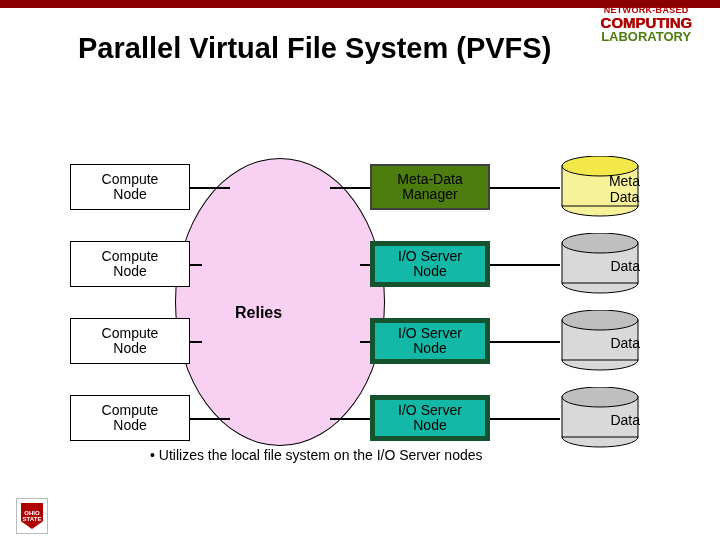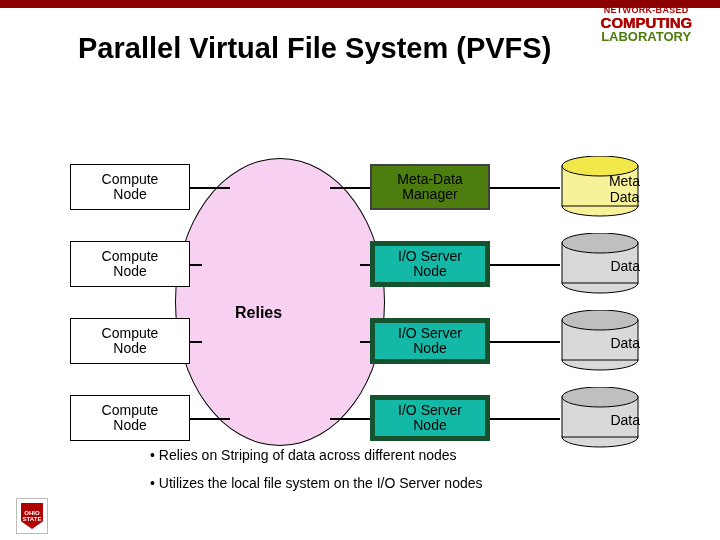--- a/index.html
+++ b/index.html
@@ -185,21 +185,20 @@
         <ellipse cx="40" cy="50" rx="38" ry="10" fill="#d9d9d9" stroke="#000"></ellipse>
         <rect x="2" y="10" width="76" height="40" fill="#d9d9d9" stroke="#000"></rect>
         <ellipse cx="40" cy="10" rx="38" ry="10" fill="#bfbfbf" stroke="#000"></ellipse>
       </svg>
       <span>Data</span>
     </div>
   </div>
 </div>
 
 <div class="bullets">
-  <div>• <span>Relies on Striping of data across different nodes</span></div>
   <div>• <span>Utilizes the local file system on the I/O Server nodes</span></div>
 </div>
 
 <div class="osu">
   <div class="shield">
       <span>OHIO<br>STATE</span>
     </div>
 </div>
 
 </body></html>

